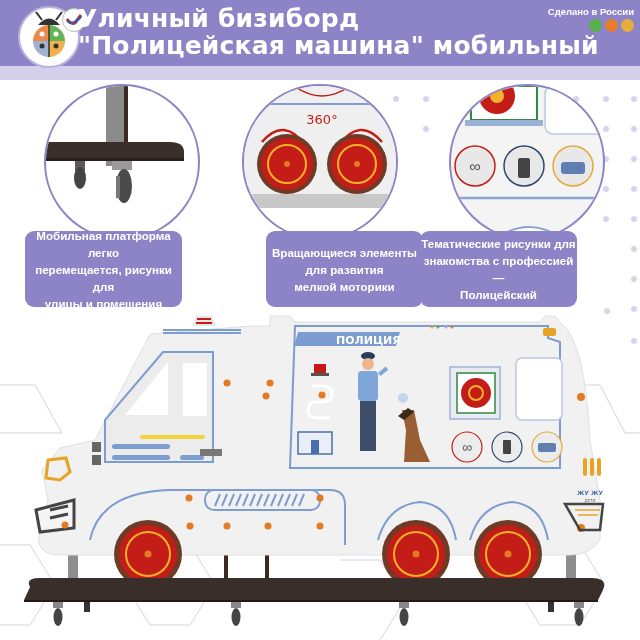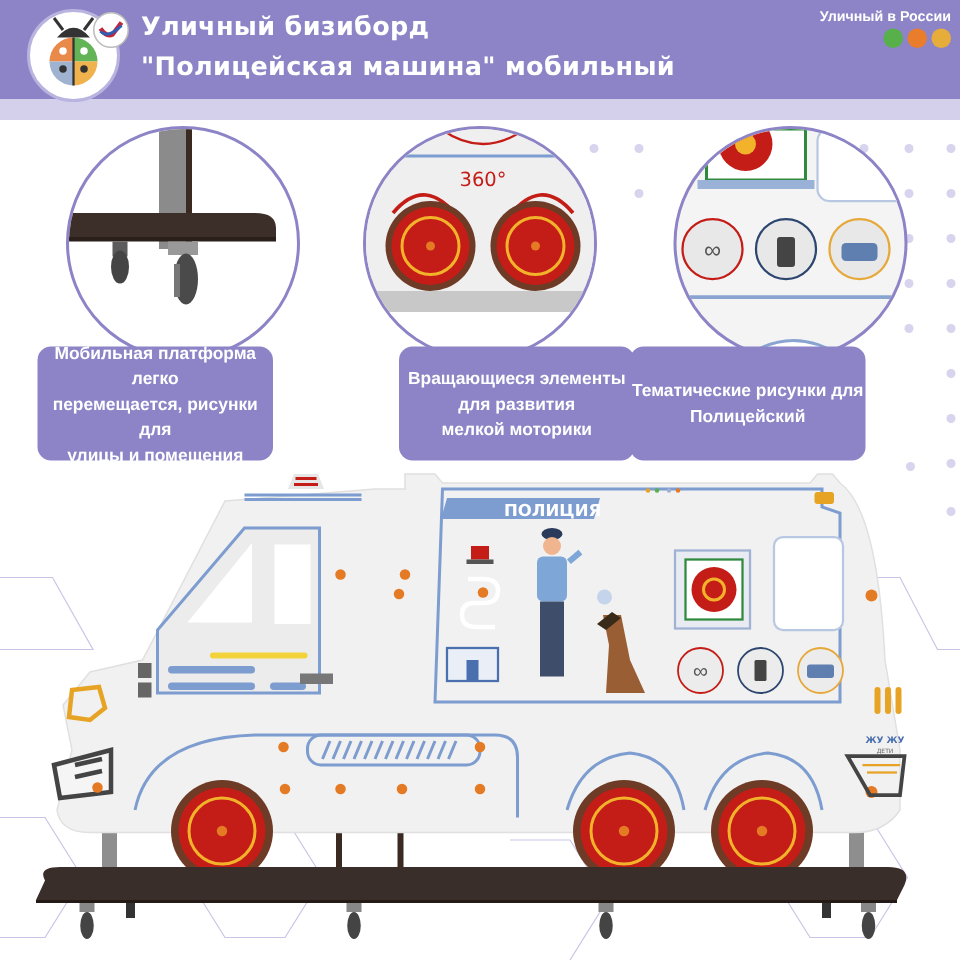--- a/index.html
+++ b/index.html
@@ -3,21 +3,21 @@
 <meta charset="utf-8">
 <style>
   * { box-sizing: border-box; margin: 0; padding: 0; }
   html, body { width: 640px; height: 640px; overflow: hidden; background: #ffffff; }
   body { position: relative; font-family: "Liberation Sans", sans-serif; }
 
   .header { position: absolute; left: 0; top: 0; width: 640px; height: 66px; background: #8c84c6; }
   .subband { position: absolute; left: 0; top: 66px; width: 640px; height: 14px; background: #d4d0ec; }
   .logo-wrap { position: absolute; left: 18px; top: 6px; width: 62px; height: 62px; border-radius: 50%; background: #fff; border: 2px solid #b9b3e0; }
   .badge { position: absolute; left: 62px; top: 8px; width: 24px; height: 24px; border-radius: 50%; background: #fff; border: 1px solid #bbb; }
-  .title { position: absolute; left: 94px; top: 5px; color: #fff; font-weight: bold; font-size: 17px; line-height: 27px; font-family: "DejaVu Sans", sans-serif; letter-spacing: 0.2px; white-space: nowrap; }
+  .title { position: absolute; left: 78px; top: 5px; color: #fff; font-weight: bold; font-size: 25px; line-height: 27px; font-family: "DejaVu Sans", sans-serif; letter-spacing: 0.2px; white-space: nowrap; }
   .made-in { position: absolute; right: 6px; top: 6px; color: #fff; font-size: 9.5px; font-weight: bold; font-family: "Liberation Sans", sans-serif; }
   .flag-dots { position: absolute; right: 6px; top: 19px; display: flex; gap: 3px; }
   .flag-dots span { width: 13px; height: 13px; border-radius: 50%; display: block; }
 
   .dots-bg { position: absolute; left: 0; top: 0; width: 640px; height: 640px; pointer-events: none; }
   .circle-frame { position: absolute; width: 156px; height: 156px; border-radius: 50%; border: 2px solid #8c84c6; overflow: hidden; background: #f2f2f2; }
 
   .caption { position: absolute; top: 231px; width: 157px; height: 76px; background: #8c84c6; border-radius: 9px; color: #fff; font-size: 11.6px; font-weight: bold; line-height: 17px; text-align: center; display: flex; align-items: center; justify-content: center; padding: 0 1px; font-family: "Liberation Sans", sans-serif; }
   .caption span { display: block; }
 
@@ -85,21 +85,21 @@
   <svg width="22" height="22" viewBox="0 0 22 22">
     <path d="M4 10 Q8 16 12 14 L18 6" stroke="#c0283a" stroke-width="3" fill="none"></path>
     <path d="M4 12 Q9 17 18 8" stroke="#2d5db4" stroke-width="2" fill="none"></path>
   </svg>
 </div>
 
 <div class="title">
   <div>Уличный бизиборд</div>
   <div>"Полицейская машина" мобильный</div>
 </div>
-<div class="made-in">Уличный в России</div>
+<div class="made-in">Сделано в России</div>
 <div class="flag-dots">
   <span style="background:#57b04a"></span>
   <span style="background:#ea7d2c"></span>
   <span style="background:#e7ad3b"></span>
 </div>
 
 <div class="circle-frame" style="left:44px; top:84px; background:#fff;">
   <svg width="156" height="156" viewBox="0 0 156 156">
     <rect x="60" y="0" width="18" height="80" fill="#8b8b8b"></rect>
     <rect x="78" y="0" width="4" height="80" fill="#3a2a22"></rect>
@@ -166,20 +166,21 @@
 <div class="caption" style="left:222px;margin-left:44px;">
   <div>
     <span>Вращающиеся элементы</span>
     <span>для развития</span>
     <span>мелкой моторики</span>
   </div>
 </div>
 <div class="caption" style="left:420px;">
   <div>
     <span>Тематические рисунки для</span>
+    <span>знакомства с профессией —</span>
     <span>Полицейский</span>
   </div>
 </div>
 
 <svg class="truck-svg" width="640" height="340" viewBox="0 300 640 340">
 
   <g stroke="#c9c5e6" stroke-width="0.8" fill="none">
     <path d="M0 385 L35 385 L62 433 L0 433"></path>
     <path d="M0 545 L30 545 L55 585 L30 625 L0 625"></path>
     <path d="M150 545 L190 545 L215 585 L190 625 L150 625 L125 585 Z"></path>

